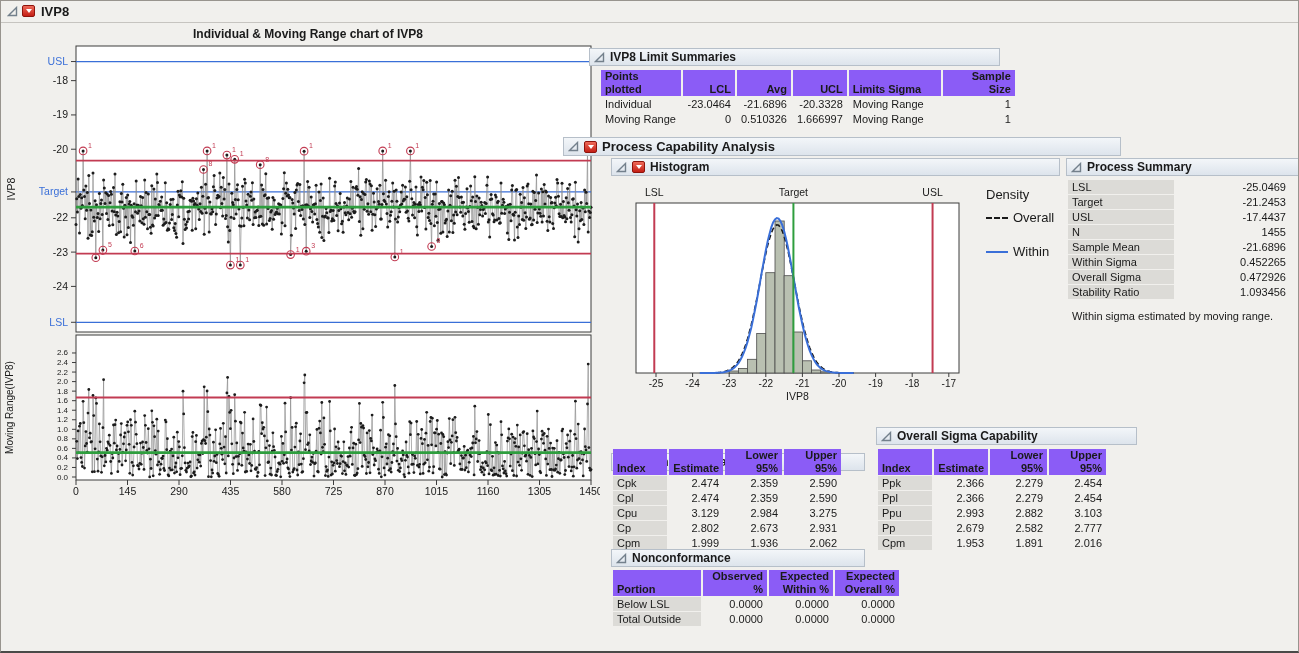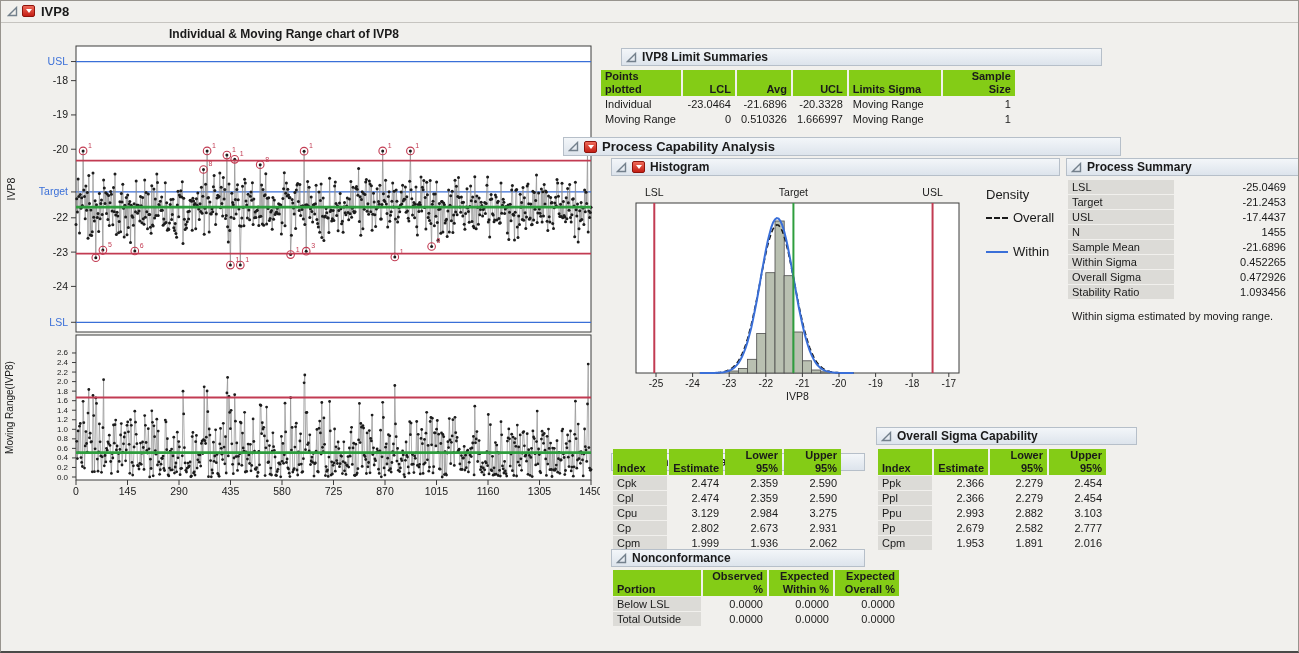--- a/index.html
+++ b/index.html
@@ -9,21 +9,21 @@
   .abs{position:absolute}
   .hdr{position:absolute;display:flex;align-items:center;gap:5px;height:18px;padding:0 4px;
        background:linear-gradient(#f3f6f9,#dde4ec);border:1px solid #b6bfc9;font-weight:bold;font-size:12px;white-space:nowrap}
   .hdr.big{font-size:13px;height:19px}
   .tri{width:11px;height:11px;flex:0 0 auto}
   .redbtn{width:13px;height:12px;background:linear-gradient(#ee6a5a,#c41e14);border:1px solid #8e130c;border-radius:2px;
           display:inline-flex;align-items:center;justify-content:center;flex:0 0 auto}
   .redbtn:after{content:"";width:0;height:0;border-left:3px solid transparent;border-right:3px solid transparent;border-top:4px solid #fff}
   table{position:absolute;border-collapse:separate;border-spacing:2px 1px;font-size:11px;table-layout:fixed}
   th,td{padding:0 4px;white-space:pre-line;overflow:hidden}
-  th{background:#84cc16;font-weight:bold;text-align:right;vertical-align:bottom;line-height:13px}
+  th{background:#8b5cf6;font-weight:bold;text-align:right;vertical-align:bottom;line-height:13px}
   th.l{text-align:left}
   td{text-align:right;line-height:14px;vertical-align:bottom}
   td.l{text-align:left}
   td.lab{background:#dcdbd7;text-align:left}
   .note{font-size:11px}
   .legend-row{display:flex;align-items:center;gap:5px;margin-top:19px}
 </style>
 </head>
 <body>
 
@@ -1605,23 +1605,23 @@
     <text x="435.5" y="494" font-size="10.5" text-anchor="middle" fill="#1a1a1a" font-family="Liberation Sans, sans-serif">1015</text>
     <line x1="487" x2="487" y1="479" y2="484" stroke="#3c3c3c" stroke-width="1"></line>
     <text x="487" y="494" font-size="10.5" text-anchor="middle" fill="#1a1a1a" font-family="Liberation Sans, sans-serif">1160</text>
     <line x1="538.5" x2="538.5" y1="479" y2="484" stroke="#3c3c3c" stroke-width="1"></line>
     <text x="538.5" y="494" font-size="10.5" text-anchor="middle" fill="#1a1a1a" font-family="Liberation Sans, sans-serif">1305</text>
     <line x1="590" x2="590" y1="479" y2="484" stroke="#3c3c3c" stroke-width="1"></line>
     <text x="590" y="494" font-size="10.5" text-anchor="middle" fill="#1a1a1a" font-family="Liberation Sans, sans-serif">1450</text>
     <text x="14" y="188" font-size="10.5" text-anchor="middle" fill="#1a1a1a" font-family="Liberation Sans, sans-serif" transform="rotate(-90 14 188)">IVP8</text>
     <text x="12" y="406.5" font-size="10" text-anchor="middle" fill="#1a1a1a" font-family="Liberation Sans, sans-serif" transform="rotate(-90 12 406.5)">Moving Range(IVP8)</text>
   </svg>
-<div class="abs" style="left:48px;top:26px;width:470px;text-align:center;font-weight:bold;font-size:12px">Individual &amp; Moving Range chart of IVP8</div>
+<div class="abs" style="left:72px;top:26px;width:470px;text-align:center;font-weight:bold;font-size:12px">Individual &amp; Moving Range chart of IVP8</div>
 
-<div class="hdr" style="left:620px;top:47px;width:481px">
+<div class="hdr" style="left:588px;top:47px;width:411px">
   <svg class="tri" viewBox="0 0 11 11">
       <polygon points="1.5,9.5 9.5,9.5 9.5,1.5" fill="none" stroke="#73808c" stroke-width="1.4"></polygon>
     </svg>
   <span>IVP8 Limit Summaries</span>
 </div>
 <table style="left:598px;top:68px">
   <colgroup>
       <col style="width:80px">
       <col style="width:52px">
       <col style="width:51px">

